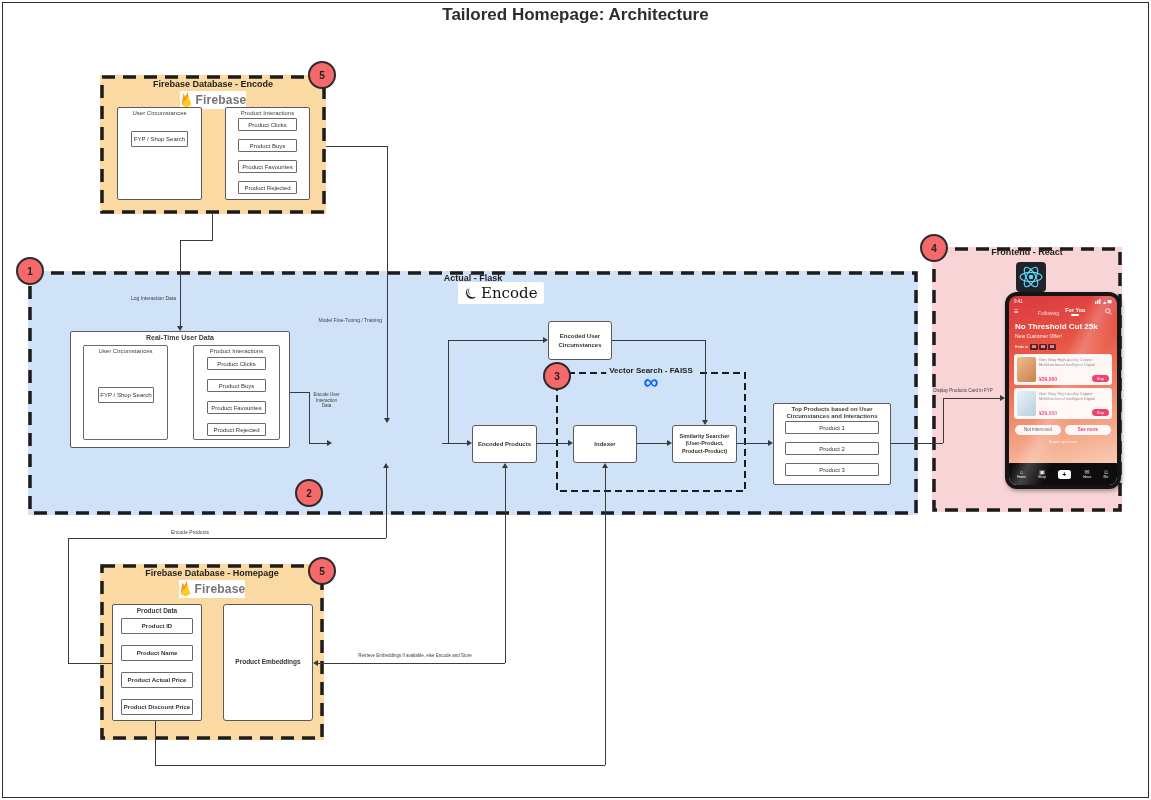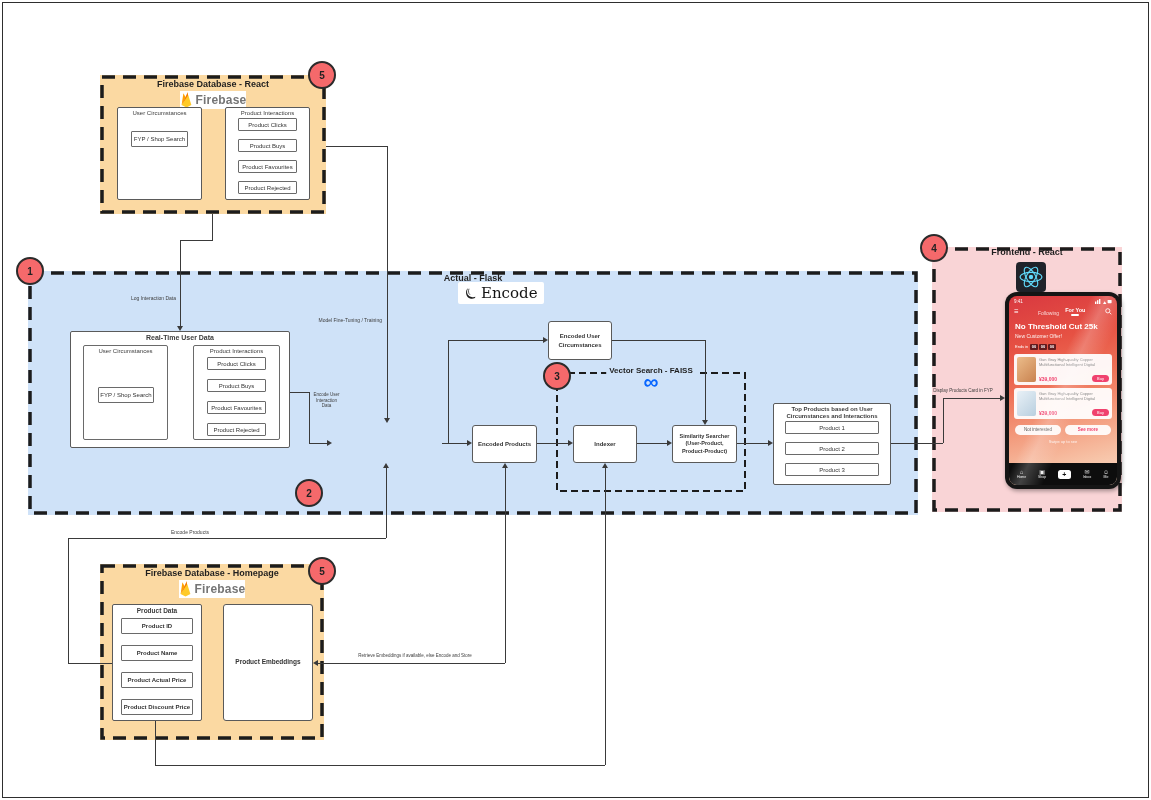--- a/index.html
+++ b/index.html
@@ -76,26 +76,27 @@
     display:flex;align-items:center;justify-content:center;}
   .reactsq{position:absolute;width:30px;height:30px;background:#20232a;border-radius:4px;
     display:flex;align-items:center;justify-content:center;}
   .metainf{font-size:21px;font-weight:bold;color:var(--meta_blue);text-align:center;line-height:1;margin-top:-1px;}
 </style>
 </head>
 <body>
 
 <div id="canvas">
   <div class="pageborder"></div>
+  <div class="pagetitle">Tailored Homepage: Architecture</div>
 
   <div class="bigbox" style="left:100px;top:75px;width:226px;height:139px;background:var(--users_db_bg);">
     <svg class="dashsvg" width="226" height="139">
       <rect x="2" y="2" width="222" height="135" fill="none" stroke="#1c1c1c" stroke-width="3.5" stroke-dasharray="13 8"></rect>
     </svg>
-    <div class="boxtitle">Firebase Database - React</div>
+    <div class="boxtitle">Firebase Database - Encode</div>
     <div class="chip">
       <svg width="13" height="16" viewBox="0 0 14 18">
         <path d="M1.5 14.5 L3.5 1.5 L6 6 Z" fill="var(--flame_orange)"></path>
         <path d="M1.5 14.5 L8.5 0 L8.8 6.5 Z" fill="var(--flame_dark)"></path>
         <path d="M1.5 14.5 L7 17.5 L12.5 14.5 L9 3.5 Z" fill="var(--flame_yellow)"></path>
       </svg>
       <span class="fbtext">Firebase</span>
     </div>
     <div class="wbox" style="left:17px;top:32px;width:85px;height:93px;">
       <div class="wlabel">User Circumstances</div>

